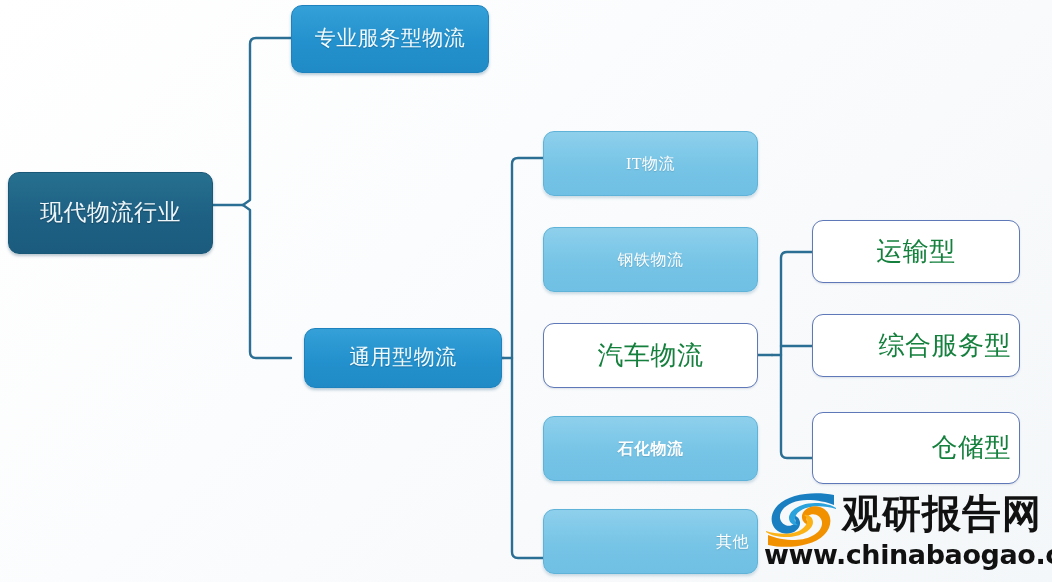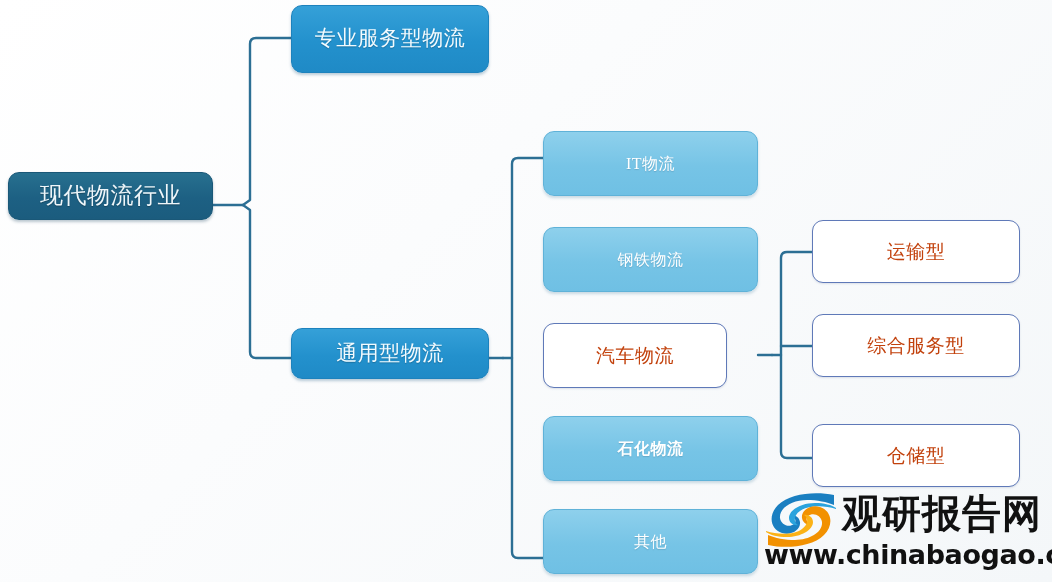--- a/index.html
+++ b/index.html
@@ -57,22 +57,22 @@
     color: #ffffff;
     font-size: 16px;
     border: 1px solid #5fb2d8;
     box-shadow: 0 2px 3px rgba(60,120,155,.26);
     text-shadow: 0 1px 1px rgba(70,120,150,.35);
   }
 
   
   .node.plain {
     background: #ffffff;
-    color: #c2410c;
-    font-size: 19px;
+    color: #15803d;
+    font-size: 26px;
     border: 1px solid #5f79b8;
     box-shadow: 0 1px 2px rgba(90,110,150,.18);
   }
 
   .node .label { display: block; padding: 0 8px; }
 
   
   #wires {
     position: absolute;
     left: 0; top: 0;
@@ -138,61 +138,61 @@
 
       <path d="M758,355 L772,355"></path>
 
       <path d="M781,258 Q781,252 787,252 L812,252
                M781,258 L781,452 Q781,458 787,458 L812,458"></path>
       <path d="M772,355 L781,355"></path>
       <path d="M781,346 L812,346"></path>
     </g>
   </svg>
 
-  <div class="node root" style="left:8px; top:172px; width:205px; height:48px;text-align:center;">
+  <div class="node root" style="left:8px; top:172px; width:205px; height:82px;text-align:center;">
     <span class="label">现代物流行业</span>
   </div>
 
   <div class="node lvl2" style="left:291px; top:5px; width:198px; height:68px;">
     <span class="label">专业服务型物流</span>
   </div>
 
-  <div class="node lvl2" style="left:291px; top:328px; width:198px; height:51px;">
+  <div class="node lvl2" style="left:304px; top:328px; width:198px; height:60px;">
     <span class="label">通用型物流</span>
   </div>
 
   <div class="node lvl3" style="left:543px; top:131px; width:215px; height:65px;">
     <span class="label">IT物流</span>
   </div>
 
   <div class="node lvl3" style="left:543px; top:227px; width:215px; height:65px;align-items:center;">
     <span class="label">钢铁物流</span>
   </div>
 
-  <div class="node plain" style="left:543px; top:323px; width:184px; height:65px;">
+  <div class="node plain" style="left:543px; top:323px; width:215px; height:65px;">
     <span class="label">汽车物流</span>
   </div>
 
   <div class="node lvl3" style="left:543px; top:416px; width:215px; height:65px;font-weight:bold;">
     <span class="label">石化物流</span>
   </div>
 
-  <div class="node lvl3" style="left:543px; top:509px; width:215px; height:65px;">
+  <div class="node lvl3" style="left:543px; top:509px; width:215px; height:65px;justify-content:flex-end;">
     <span class="label">其他</span>
   </div>
 
   <div class="node plain" style="left:812px; top:220px; width:208px; height:63px;">
     <span class="label">运输型</span>
   </div>
 
-  <div class="node plain" style="left:812px; top:314px; width:208px; height:63px;">
+  <div class="node plain" style="left:812px; top:314px; width:208px; height:63px;justify-content:flex-end;">
     <span class="label">综合服务型</span>
   </div>
 
-  <div class="node plain" style="left:812px; top:424px; width:208px; height:63px;">
+  <div class="node plain" style="left:812px; top:412px; width:208px; height:72px;justify-content:flex-end;">
     <span class="label">仓储型</span>
   </div>
 
   <div id="watermark">
     <svg id="wm-mark" viewBox="0 0 74 62" xmlns="http://www.w3.org/2000/svg">
       <path d="M70,6 C52,2 26,4 14,16 C4,26 6,40 18,44 C27,47 37,41 36,33
                C35,27 29,25 26,28 C31,27 33,32 30,35 C25,39 17,36 16,29
                C15,19 28,11 43,11 C53,11 63,13 70,16 Z" fill="#1a7fc1"></path>
       <path d="M72,20 C60,16 44,16 36,22 C30,26 29,33 34,36
                C30,37 25,34 25,29 C25,21 37,14 51,14 C60,14 68,16 72,19 Z" fill="#2aa3dd"></path>

